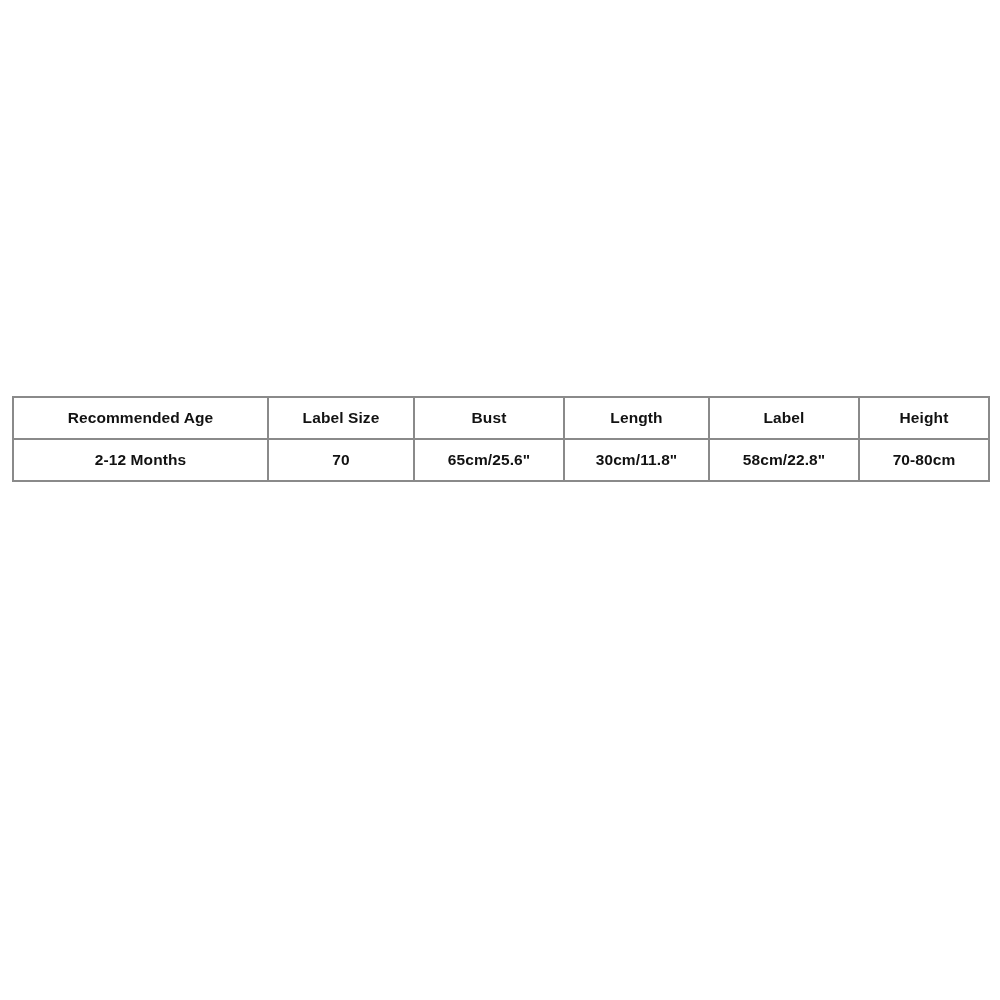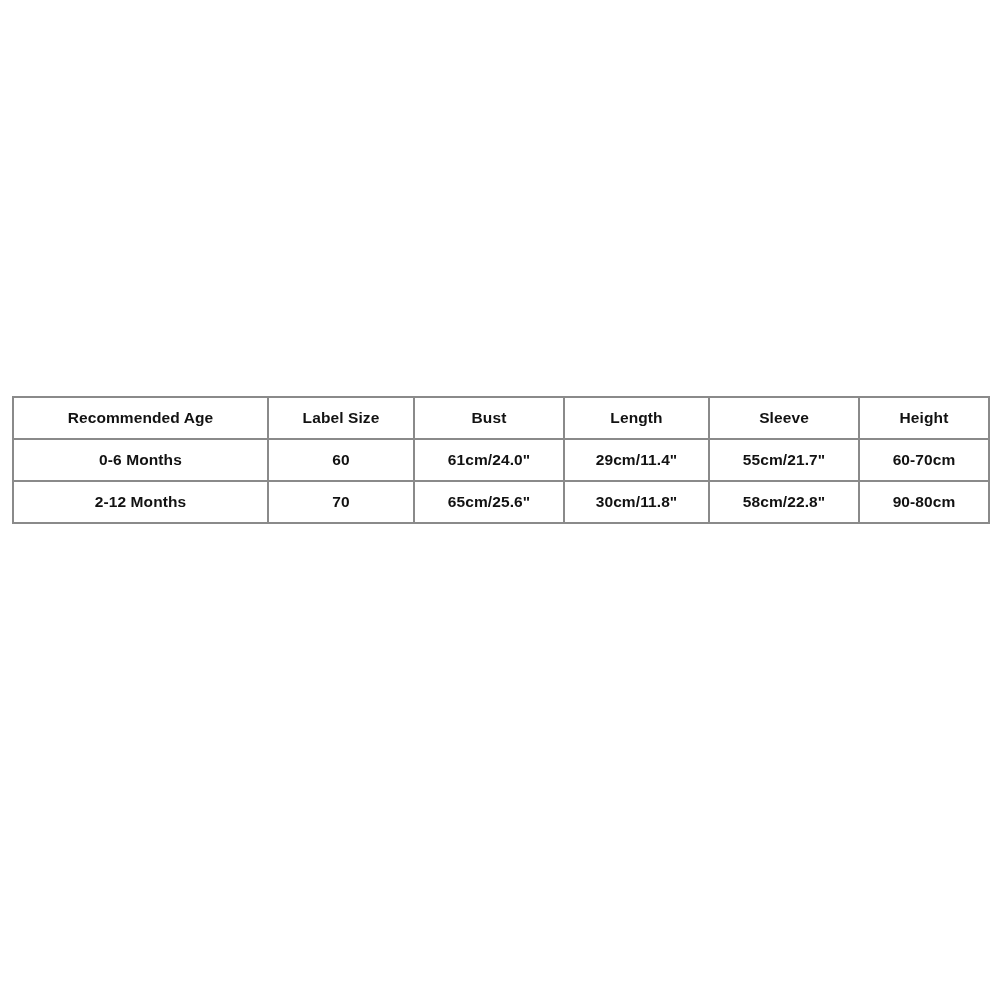--- a/index.html
+++ b/index.html
@@ -68,36 +68,28 @@
       <col class="c-sleeve">
       <col class="c-length">
       <col class="c-height">
     </colgroup>
     <thead>
       <tr>
         <th>Recommended Age</th>
         <th>Label Size</th>
         <th>Bust</th>
         <th>Length</th>
-        <th>Sleeve</th>
+        <th>Label</th>
         <th>Height</th>
       </tr>
     </thead>
     <tbody>
-      <tr>
-        <td>0-6 Months</td>
-        <td>60</td>
-        <td>61cm/24.0"</td>
-        <td>29cm/11.4"</td>
-        <td>55cm/21.7"</td>
-        <td>60-70cm</td>
-      </tr>
       <tr>
         <td>2-12 Months</td>
         <td>70</td>
         <td>65cm/25.6"</td>
         <td>30cm/11.8"</td>
         <td>58cm/22.8"</td>
-        <td>90-80cm</td>
+        <td>70-80cm</td>
       </tr>
     </tbody>
   </table>
 </div>
 
 </body></html>

